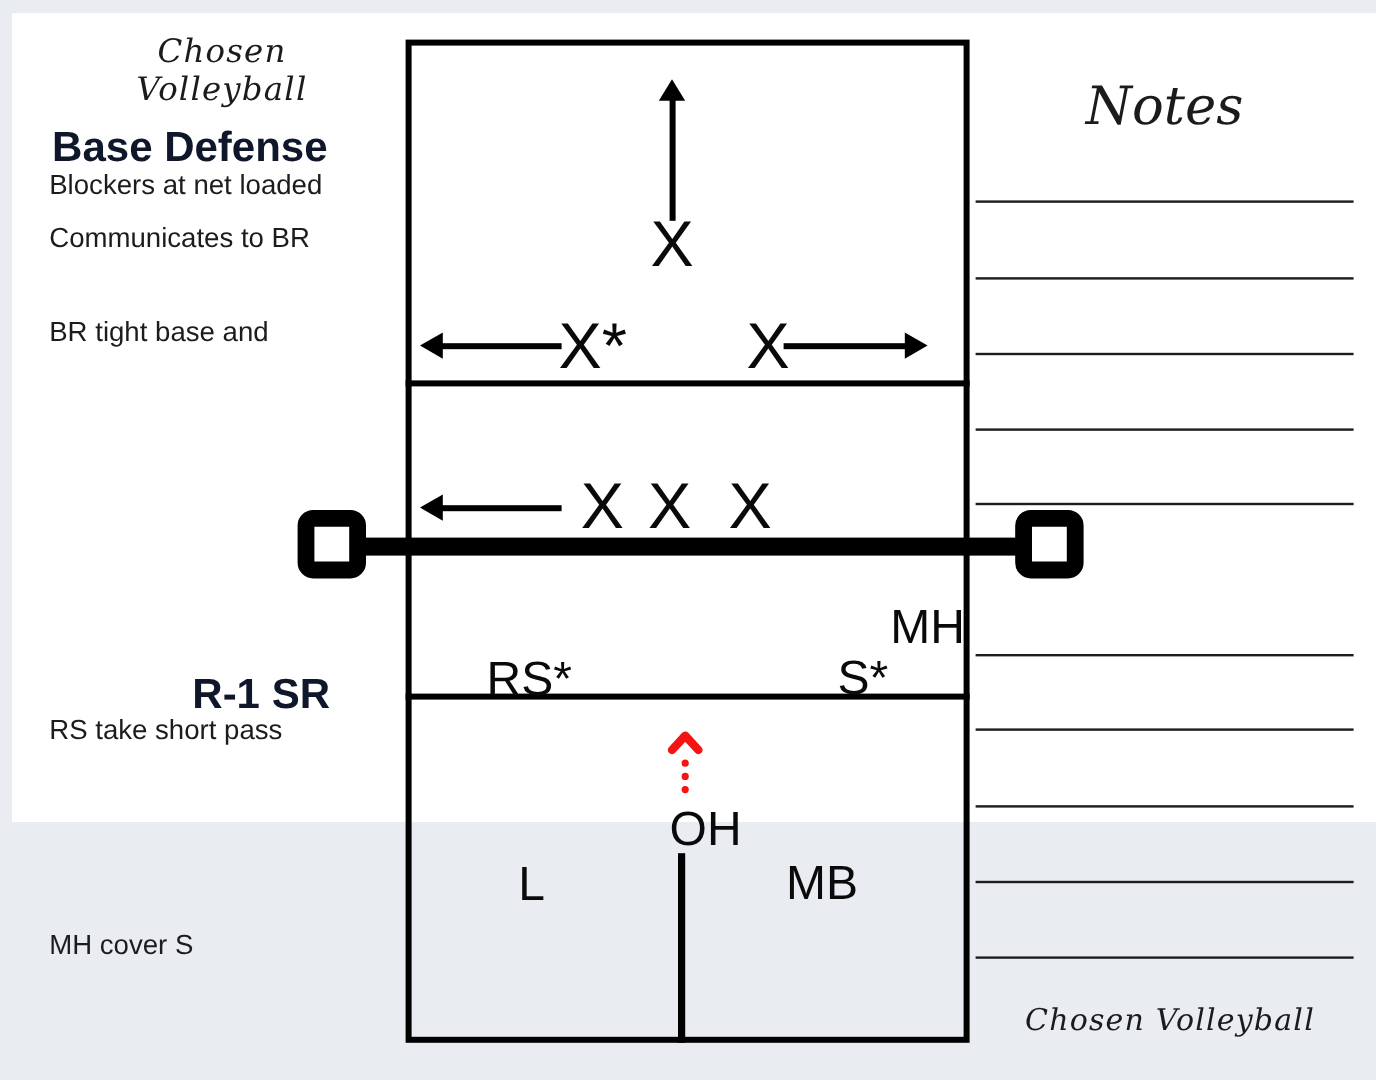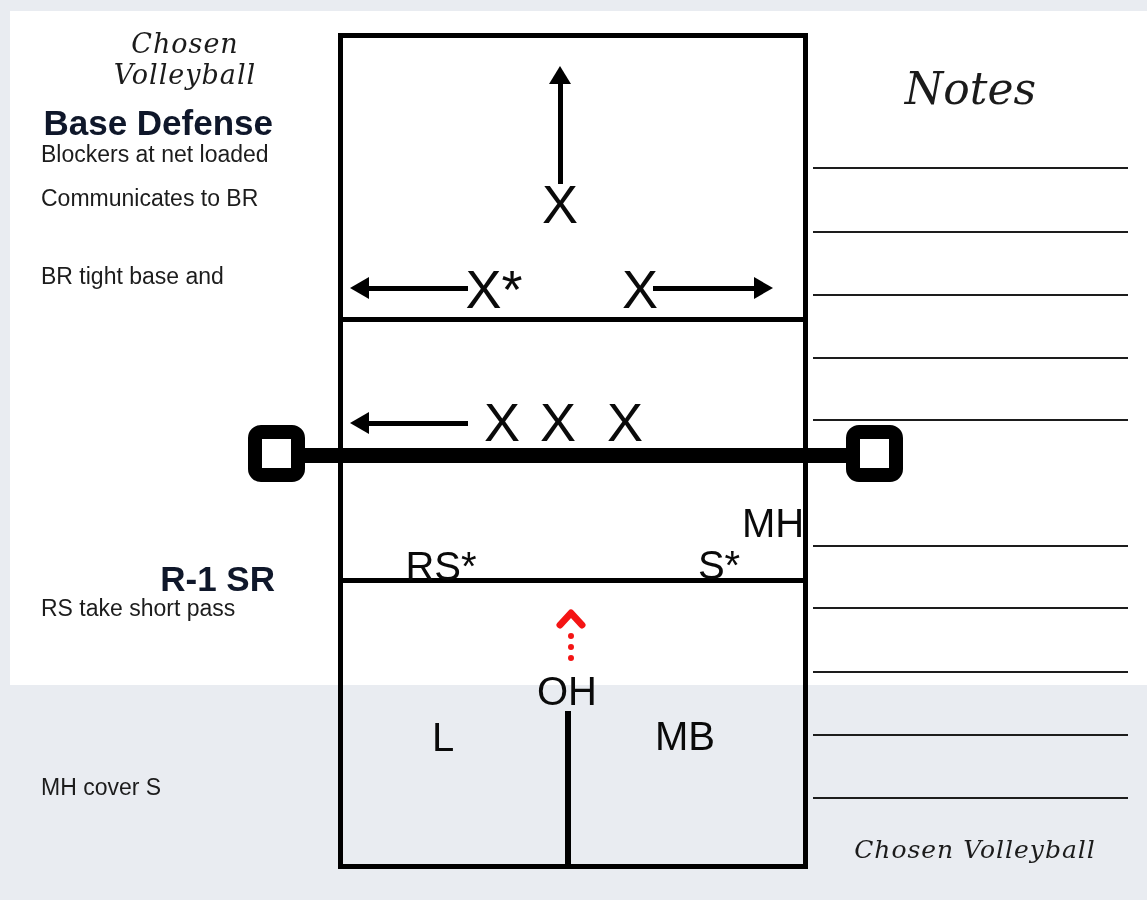--- a/index.html
+++ b/index.html
@@ -120,21 +120,21 @@
 
   <div class="mark mark-lbl" style="left:773px;top:523px;">MH</div>
   <div class="mark mark-lbl" style="left:719px;top:565px;">S*</div>
   <div class="mark mark-lbl" style="left:421px;top:566px;margin-left:20px;">RS*</div>
 
   <svg class="red-arrow" width="30" height="64" viewBox="0 0 30 64">
     <path d="M4 17 L15 5 L26 17" fill="none" stroke="#f41414" stroke-width="7" stroke-linecap="round" stroke-linejoin="round"></path>
     <line x1="15" y1="28" x2="15" y2="60" stroke="#f41414" stroke-width="6" stroke-linecap="round" stroke-dasharray="0 11"></line>
   </svg>
 
-  <div class="mark mark-lbl" style="left:567px;top:691px;">OH</div>
+  <div class="mark mark-lbl" style="left:588px;top:691px;">OH</div>
   <div class="mark mark-lbl" style="left:443px;top:737px;">L</div>
   <div class="mark mark-lbl" style="left:685px;top:736px;">MB</div>
 
   <div class="script notes-title">Notes</div>
   <div class="rule" style="top:167px;"></div>
   <div class="rule" style="top:231px;"></div>
   <div class="rule" style="top:294px;"></div>
   <div class="rule" style="top:357px;"></div>
   <div class="rule" style="top:419px;"></div>
   <div class="rule" style="top:545px;"></div>

